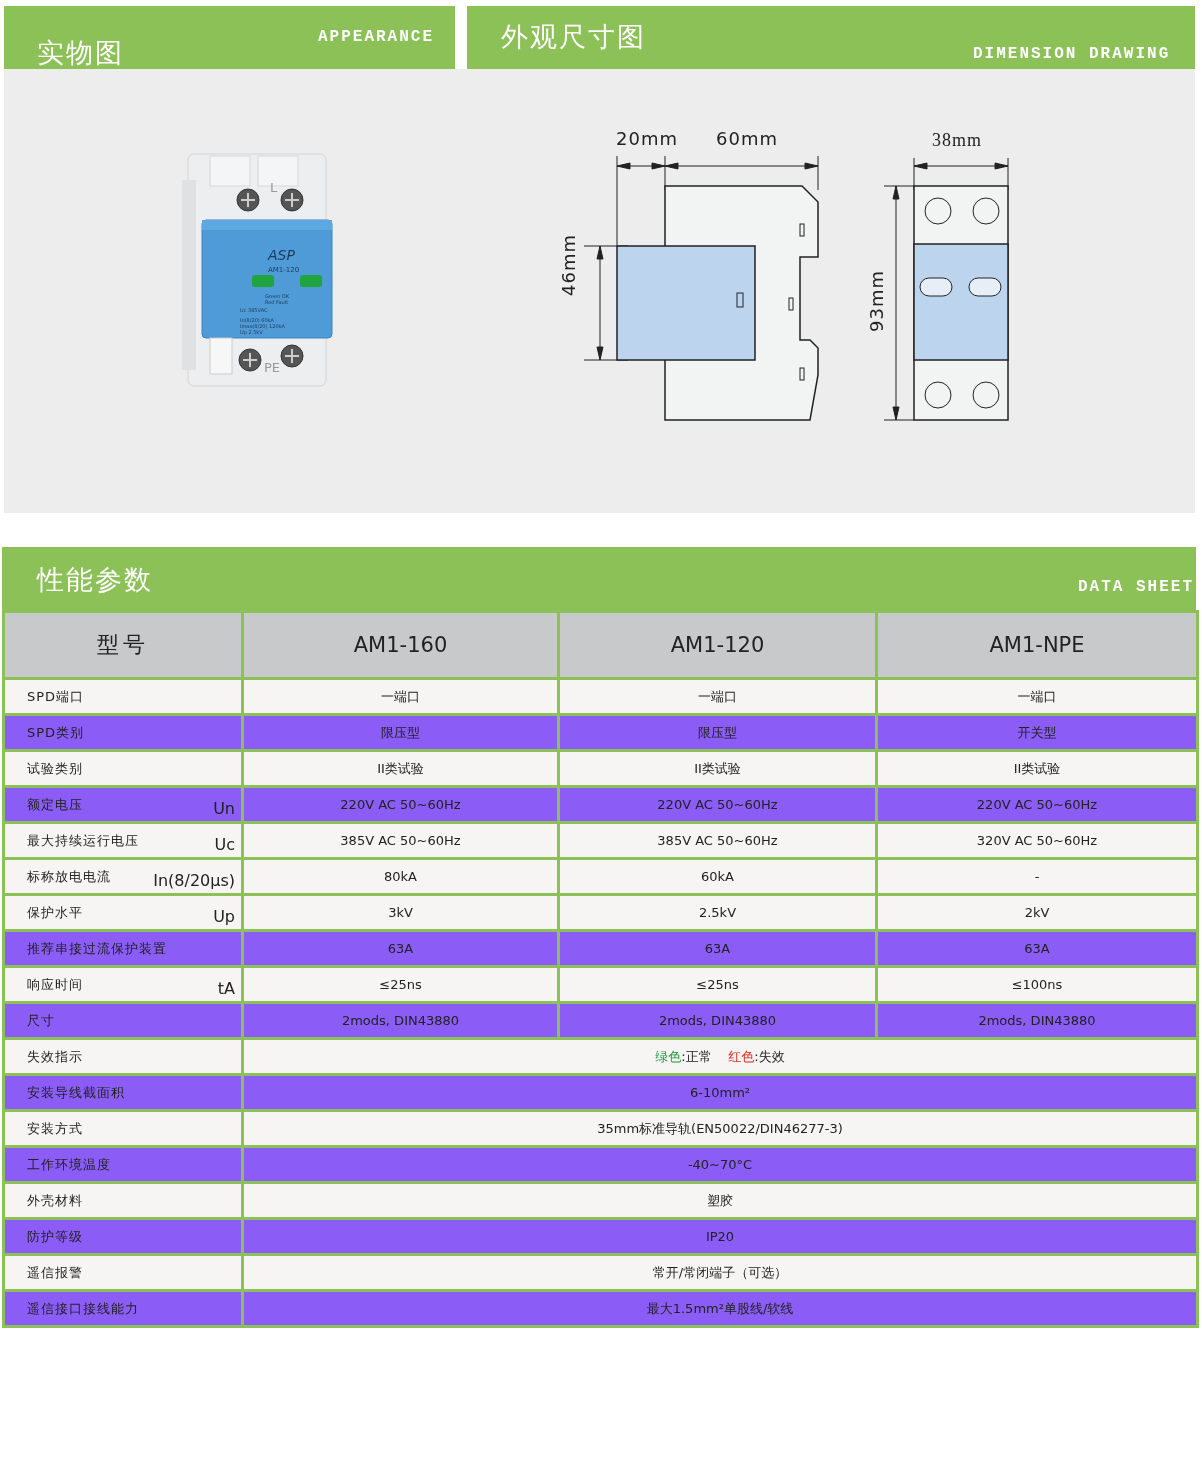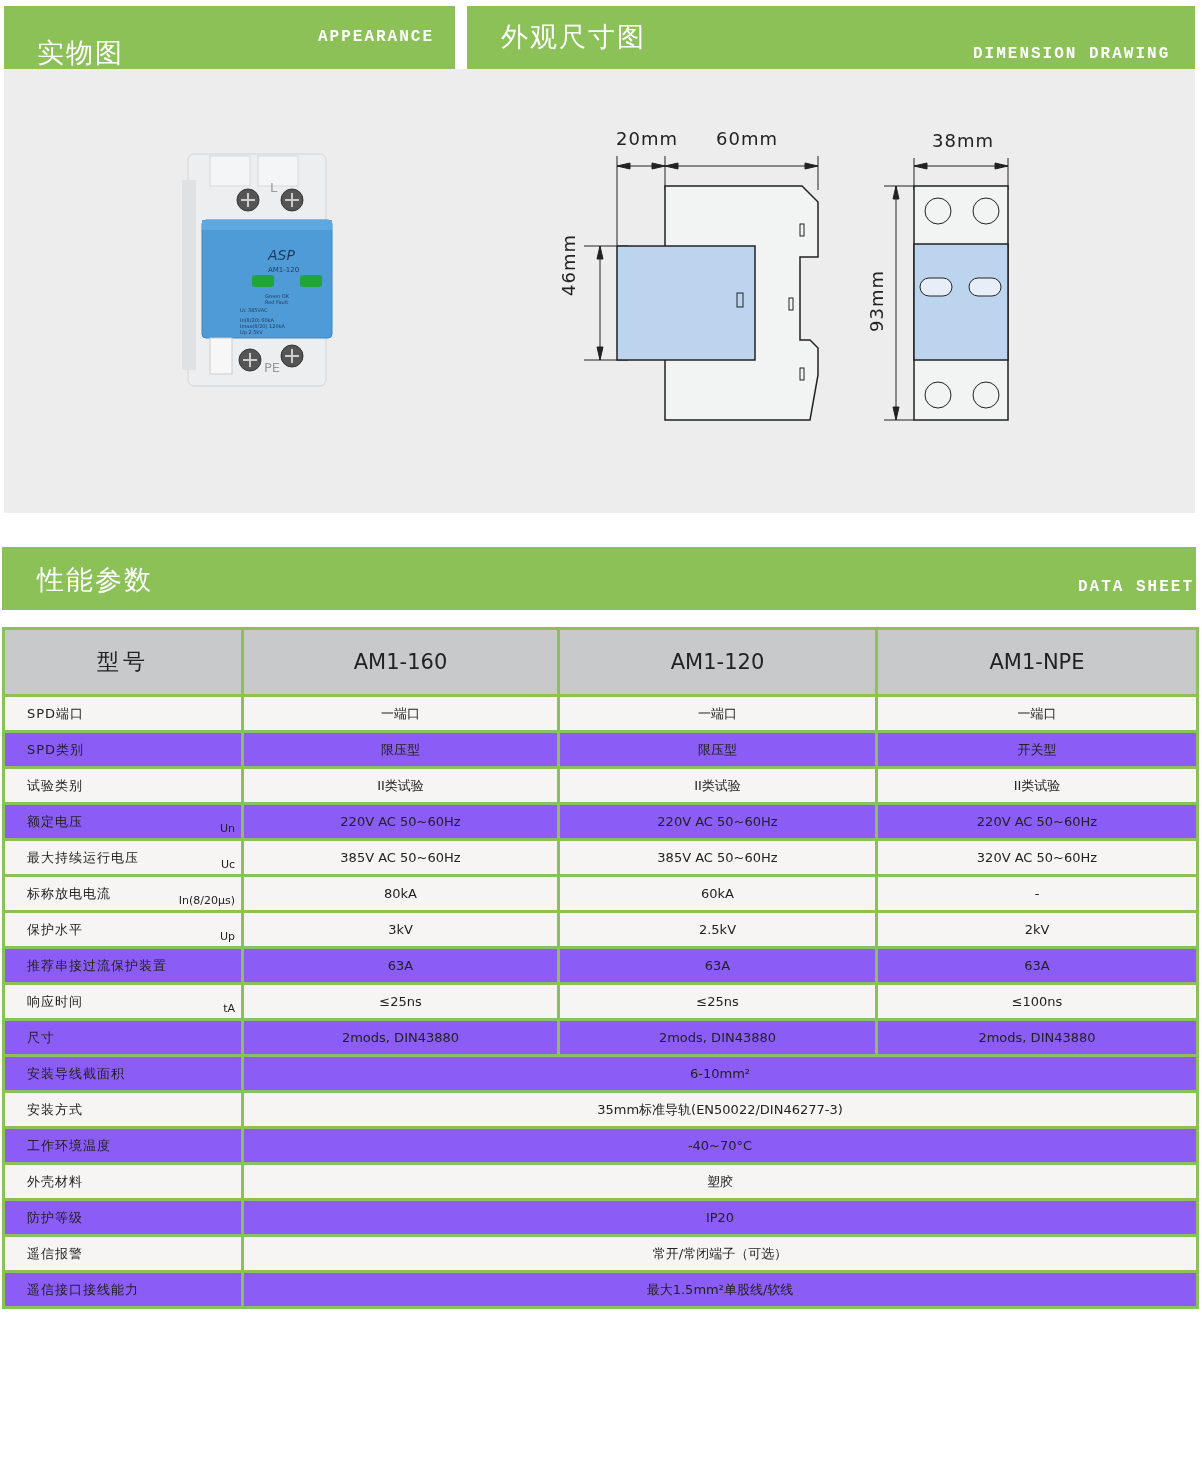--- a/index.html
+++ b/index.html
@@ -2,28 +2,28 @@
 <html><head>
 <meta charset="utf-8">
 <style>
   html, body { margin:0; padding:0; background:#ffffff; }
   body { width:1202px; height:1471px; position:relative; font-family:"DejaVu Sans","Liberation Sans",sans-serif; color:#222; overflow:hidden; }
   .hdr { position:absolute; background:#8bc157; color:#fff; }
   .hdr .cn { position:absolute; font-size:27px; letter-spacing:2px; font-family:"DejaVu Sans",sans-serif; }
   .hdr .en { position:absolute; font-size:16px; letter-spacing:2px; font-family:"Liberation Mono","DejaVu Sans Mono",monospace; font-weight:bold; }
   .panel { position:absolute; background:#ededed; }
   .dim { position:absolute; font-family:"DejaVu Sans",sans-serif; font-size:18px; color:#222; letter-spacing:1px; }
-  table.ds { position:absolute; left:2px; top:627px; width:1194px; border-collapse:collapse; table-layout:fixed; }
+  table.ds { position:absolute; left:2px; top:610px; width:1194px; border-collapse:collapse; table-layout:fixed; }
   table.ds td { border:3px solid #8bc157; padding:0; font-size:13px; text-align:center; color:#222; height:33px; }
   table.ds tr.head td { background:#c8c9ca; height:64px; font-size:21px; }
   table.ds tr.odd td { background:#f6f5f3; }
   table.ds tr.even td { background:#8b5cf6; }
   table.ds td.lbl { text-align:left; padding-left:22px; position:relative; letter-spacing:1px; }
   table.ds tr.head td.lbl { text-align:center; padding-left:0; font-size:22px; letter-spacing:4px; }
-  .sym { position:absolute; right:6px; bottom:3px; font-size:11px; letter-spacing:0; }
+  .sym { position:absolute; right:6px; bottom:3px; font-size:16px; letter-spacing:0; }
   .ok { color:#1f9a3a; }
   .bad { color:#e0291c; }
 </style>
 </head>
 <body>
 
 <div class="hdr" style="left:4px;top:6px;width:451px;height:63px;">
   <span class="cn" style="left:33px;top:13px;margin-top:16px;">实物图</span>
   <span class="en" style="left:314px;top:22px;">APPEARANCE</span>
 </div>
@@ -67,21 +67,21 @@
     <path d="M63 210 L77 210 M70 203 L70 217" stroke="#ccc" stroke-width="2"></path>
     <circle cx="112" cy="206" r="11" fill="#555" stroke="#333"></circle>
     <path d="M105 206 L119 206 M112 199 L112 213" stroke="#ccc" stroke-width="2"></path>
     <text x="84" y="222" font-size="13" fill="#999" font-family="DejaVu Sans, sans-serif">PE</text>
     <rect x="30" y="188" width="22" height="36" fill="#f7f7f7" stroke="#ccc"></rect>
   </svg>
 </div>
 
 <span class="dim" style="left:616px;top:128px;">20mm</span>
 <span class="dim" style="left:716px;top:128px;">60mm</span>
-<span class="dim" style="left:932px;top:130px;">38mm</span>
+<span class="dim" style="left:932px;top:130px;font-family:Liberation Serif, serif;">38mm</span>
 <span class="dim" style="left:558px;top:296px;transform:rotate(-90deg);transform-origin:left top;">46mm</span>
 <span class="dim" style="left:866px;top:332px;transform:rotate(-90deg);transform-origin:left top;">93mm</span>
 
 <div style="position:absolute;left:570px;top:150px;width:260px;height:280px;">
   <svg width="260" height="280" viewBox="0 0 260 280">
     <g stroke="#222" stroke-width="1" fill="none">
       <line x1="47" y1="6" x2="47" y2="95"></line>
       <line x1="95" y1="6" x2="95" y2="40"></line>
       <line x1="248" y1="6" x2="248" y2="40"></line>
       <line x1="47" y1="16" x2="248" y2="16"></line>
@@ -203,20 +203,28 @@
     <td>≤25ns</td>
     <td>≤25ns</td>
     <td>≤100ns</td>
   </tr>
   <tr class="even">
     <td class="lbl"><span>尺寸</span></td>
     <td>2mods, DIN43880</td>
     <td>2mods, DIN43880</td>
     <td>2mods, DIN43880</td>
   </tr>
+  <tr class="odd">
+    <td class="lbl">失效指示</td>
+    <td colspan="3">
+      <span class="ok">绿色</span><span>:正常</span>
+      &nbsp;&nbsp;
+      <span class="bad">红色</span><span>:失效</span>
+    </td>
+  </tr>
   <tr class="even">
     <td class="lbl">安装导线截面积</td>
     <td colspan="3">6-10mm²</td>
   </tr>
   <tr class="odd">
     <td class="lbl">安装方式</td>
     <td colspan="3">35mm标准导轨(EN50022/DIN46277-3)</td>
   </tr>
   <tr class="even">
     <td class="lbl">工作环境温度</td>

